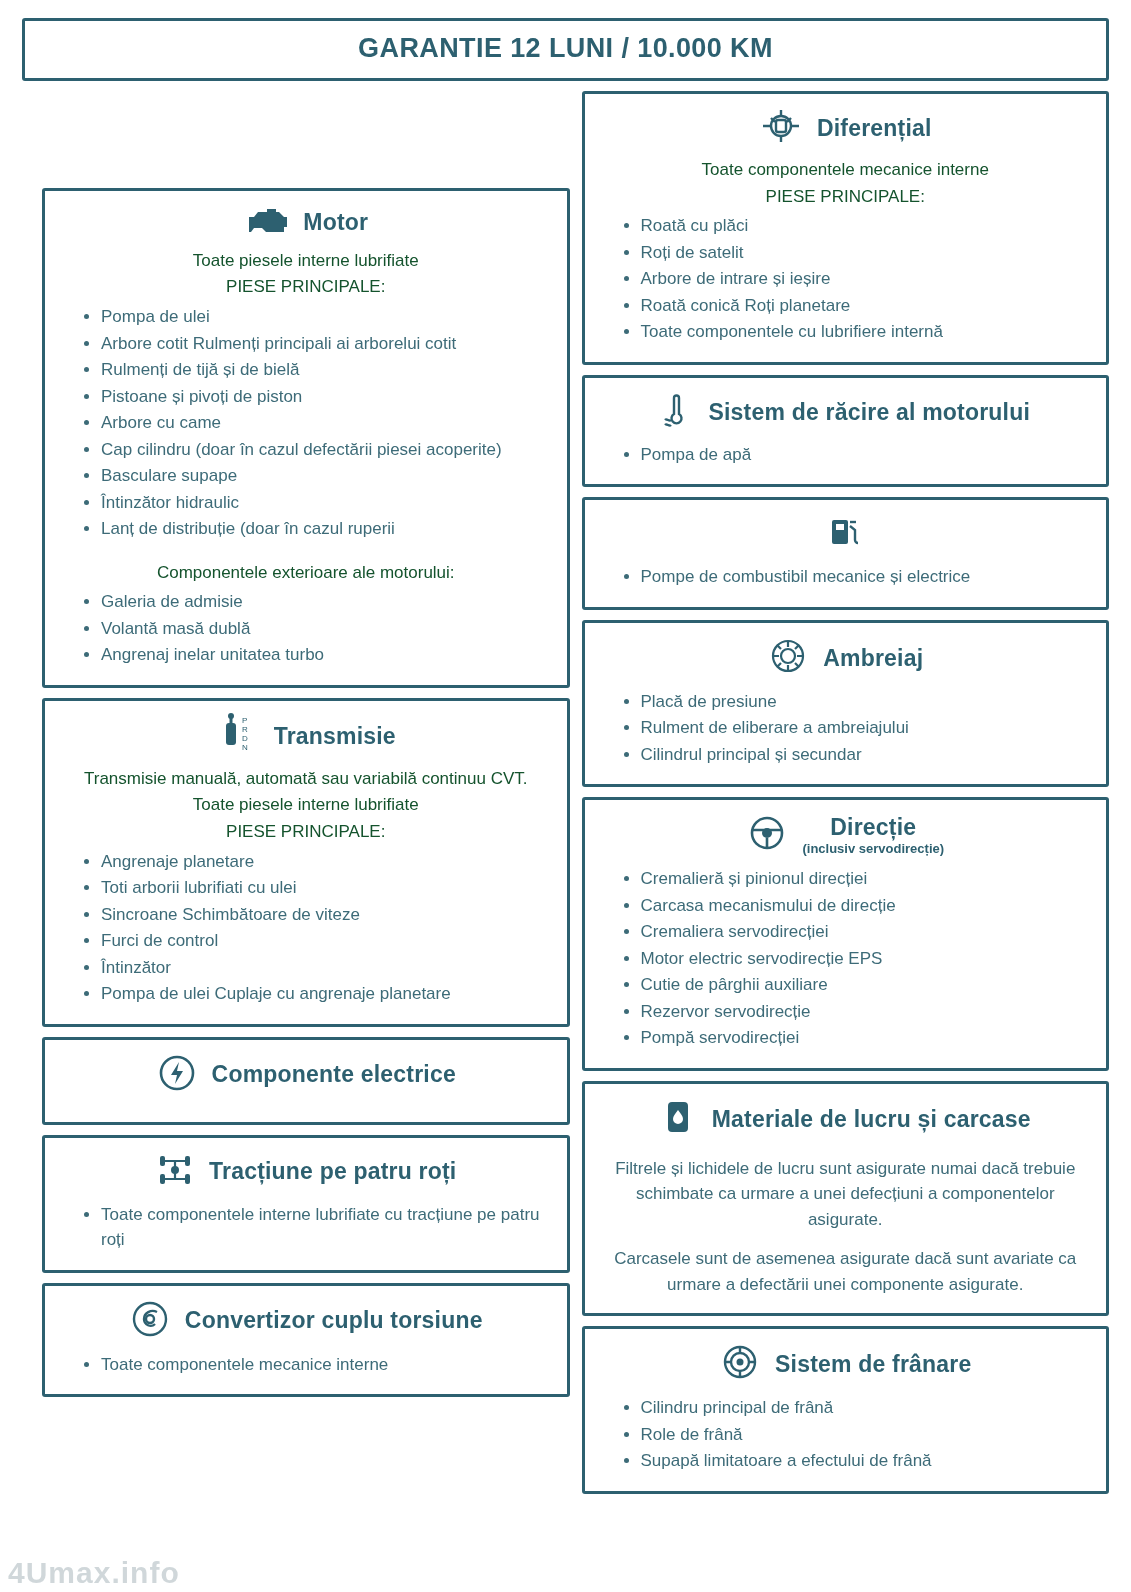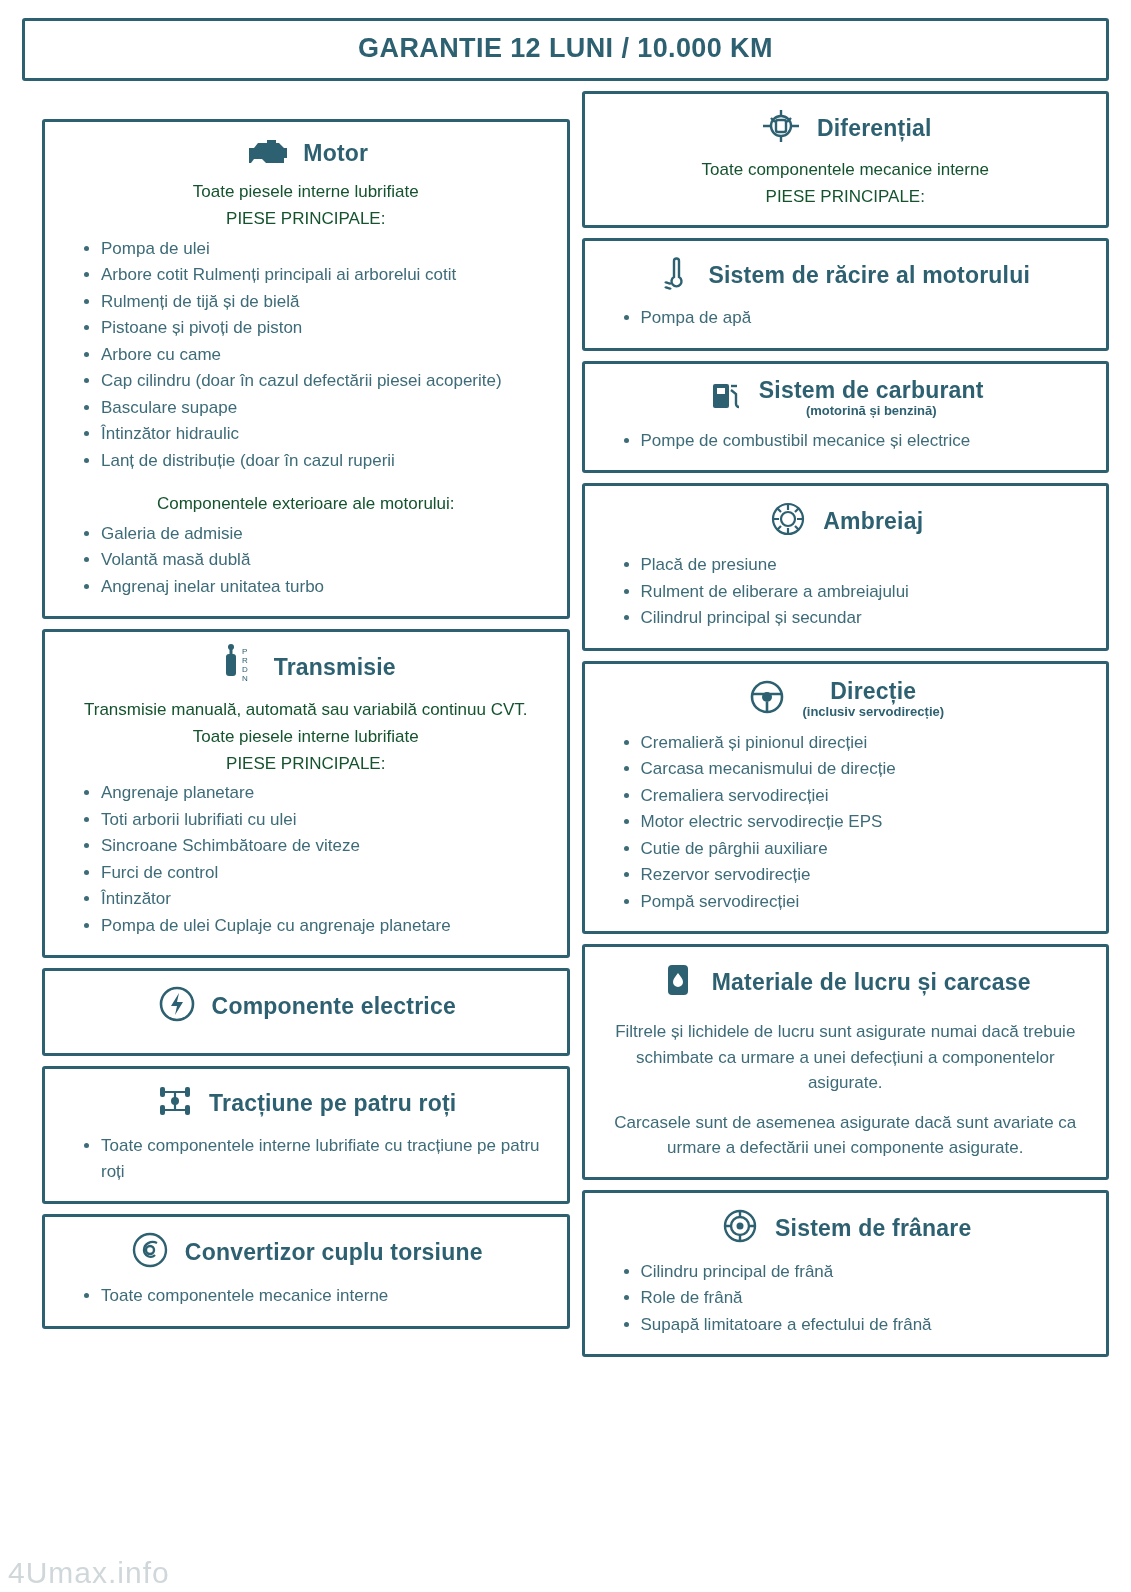--- a/index.html
+++ b/index.html
@@ -108,21 +108,21 @@
     font-size: 17px;
     line-height: 1.5;
     color: #3d6b78;
     margin: 14px 14px 0 14px;
   }
   .watermark {
     position: absolute;
     left: 8px;
     bottom: 2px;
     font-size: 30px;
-    font-weight: normal;
+    font-weight: bold;
     color: rgba(120,140,150,0.35);
     letter-spacing: 1px;
     pointer-events: none;
   }
 </style>
 </head>
 <body>
 
 <div class="page">
 
@@ -262,20 +262,27 @@
               <path d="M4 20h8M32 20h8M22 4v6M22 30v6M12 12l4 4M32 12l-4 4"></path>
               <rect x="17" y="14" width="10" height="12" rx="2"></rect>
             </svg>
           </span>
           <div class="head-text">
             <span class="card-title">Diferențial</span>
           </div>
         </div>
         <div class="intro">Toate componentele mecanice interne</div>
         <div class="intro small-gap">PIESE PRINCIPALE:</div>
+        <ul class="items">
+          <li>Roată cu plăci</li>
+          <li>Roți de satelit</li>
+          <li>Arbore de intrare și ieșire</li>
+          <li>Roată conică Roți planetare</li>
+          <li>Toate componentele cu lubrifiere internă</li>
+        </ul>
       </div>
 
       <div class="card">
         <div class="card-head">
           <span class="icon">
             <svg width="34" height="40" viewBox="0 0 34 40" fill="none" stroke="#2d6070" stroke-width="2.4">
               <path d="M19 8v16a5 5 0 1 1-5 0V8a2.5 2.5 0 0 1 5 0z"></path>
               <path d="M5 30c2-2 4 2 6 0M5 35c2-2 4 2 6 0"></path>
             </svg>
           </span>
@@ -291,24 +298,20 @@
       <div class="card">
         <div class="card-head">
           <span class="icon">
             <svg width="38" height="40" viewBox="0 0 38 40" fill="none" stroke="#2d6070" stroke-width="2.4">
               <rect x="6" y="8" width="16" height="24" rx="2" fill="#2d6070" stroke="none"></rect>
               <rect x="10" y="12" width="8" height="6" fill="#ffffff" stroke="none"></rect>
               <path d="M24 14l5 4v10a3 3 0 0 0 3 3"></path>
               <path d="M24 10h6"></path>
             </svg>
           </span>
-          <div class="head-text">
-            <span class="card-title">Sistem de carburant</span>
-            <span class="card-subtitle">(motorină și benzină)</span>
-          </div>
         </div>
         <ul class="items">
           <li>Pompe de combustibil mecanice și electrice</li>
         </ul>
       </div>
 
       <div class="card">
         <div class="card-head">
           <span class="icon">
             <svg width="42" height="42" viewBox="0 0 42 42" fill="none" stroke="#2d6070" stroke-width="2.2">

